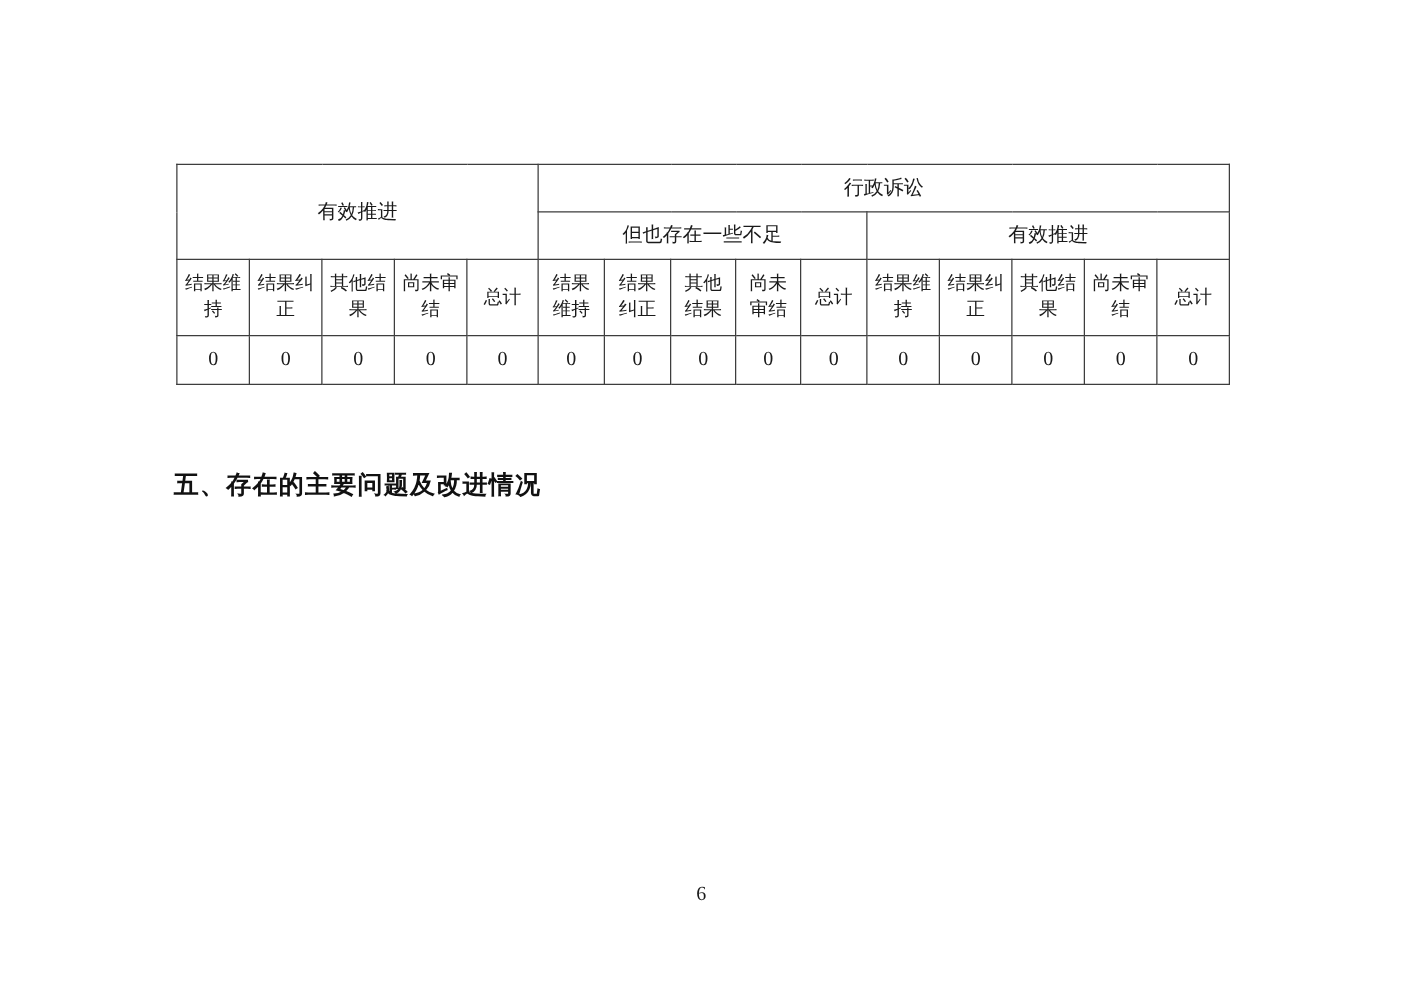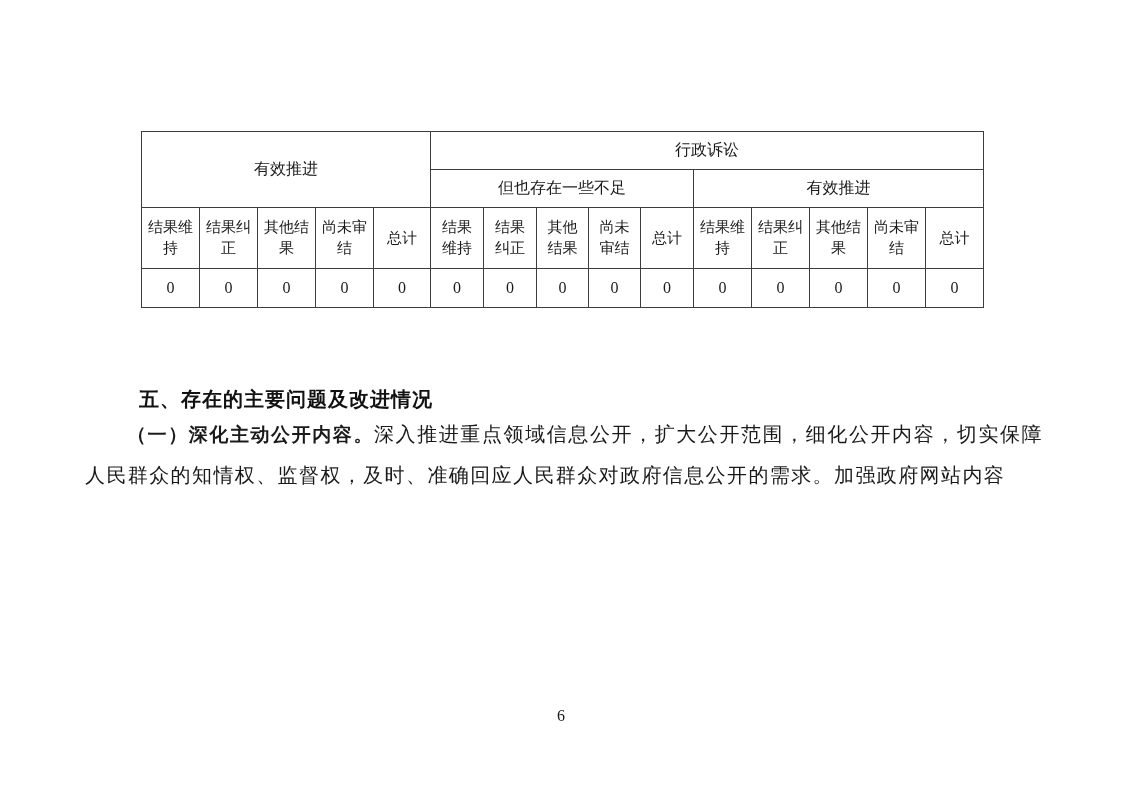--- a/index.html
+++ b/index.html
@@ -37,21 +37,21 @@
   }
   .stat-table .row-group th    { height: 38px; font-size: 16px; margin-left: 12px; }
   .stat-table .row-sub th      { height: 38px; font-size: 16px; }
   .stat-table .row-cols th     { height: 61px; font-size: 15px; line-height: 21px; }
   .stat-table .row-vals td     { height: 39px; font-size: 16px; }
 
   
   .section-heading {
     position: absolute;
     left: 139px;
-    top: 386px;
+    top: 374px;
     font-family: "Liberation Sans", "DejaVu Sans", sans-serif;
     font-weight: bold;
     font-size: 20px;
     letter-spacing: 1px;
     color: #111;
     white-space: nowrap;
   }
 
   
   .body-text {
@@ -151,18 +151,17 @@
       <td>0</td>
       <td>0</td>
       <td>0</td>
     </tr>
   </tbody>
     </table>
 
   <div class="section-heading">五、存在的主要问题及改进情况</div>
 
   <div class="body-text">
-    <p><span class="para-lead">（一）深化主动公开内容。</span><span>深入推进重点领域信息公开，扩大公开范围，细化公开内容，切实保障人民群众的知情权、监督权，及时、准确回应人民群众对政府信息公开的需求。加强政府网站内容</span></p>
   </div>
 
   <div class="page-number">6</div>
 
 </div>
 
 </body></html>

